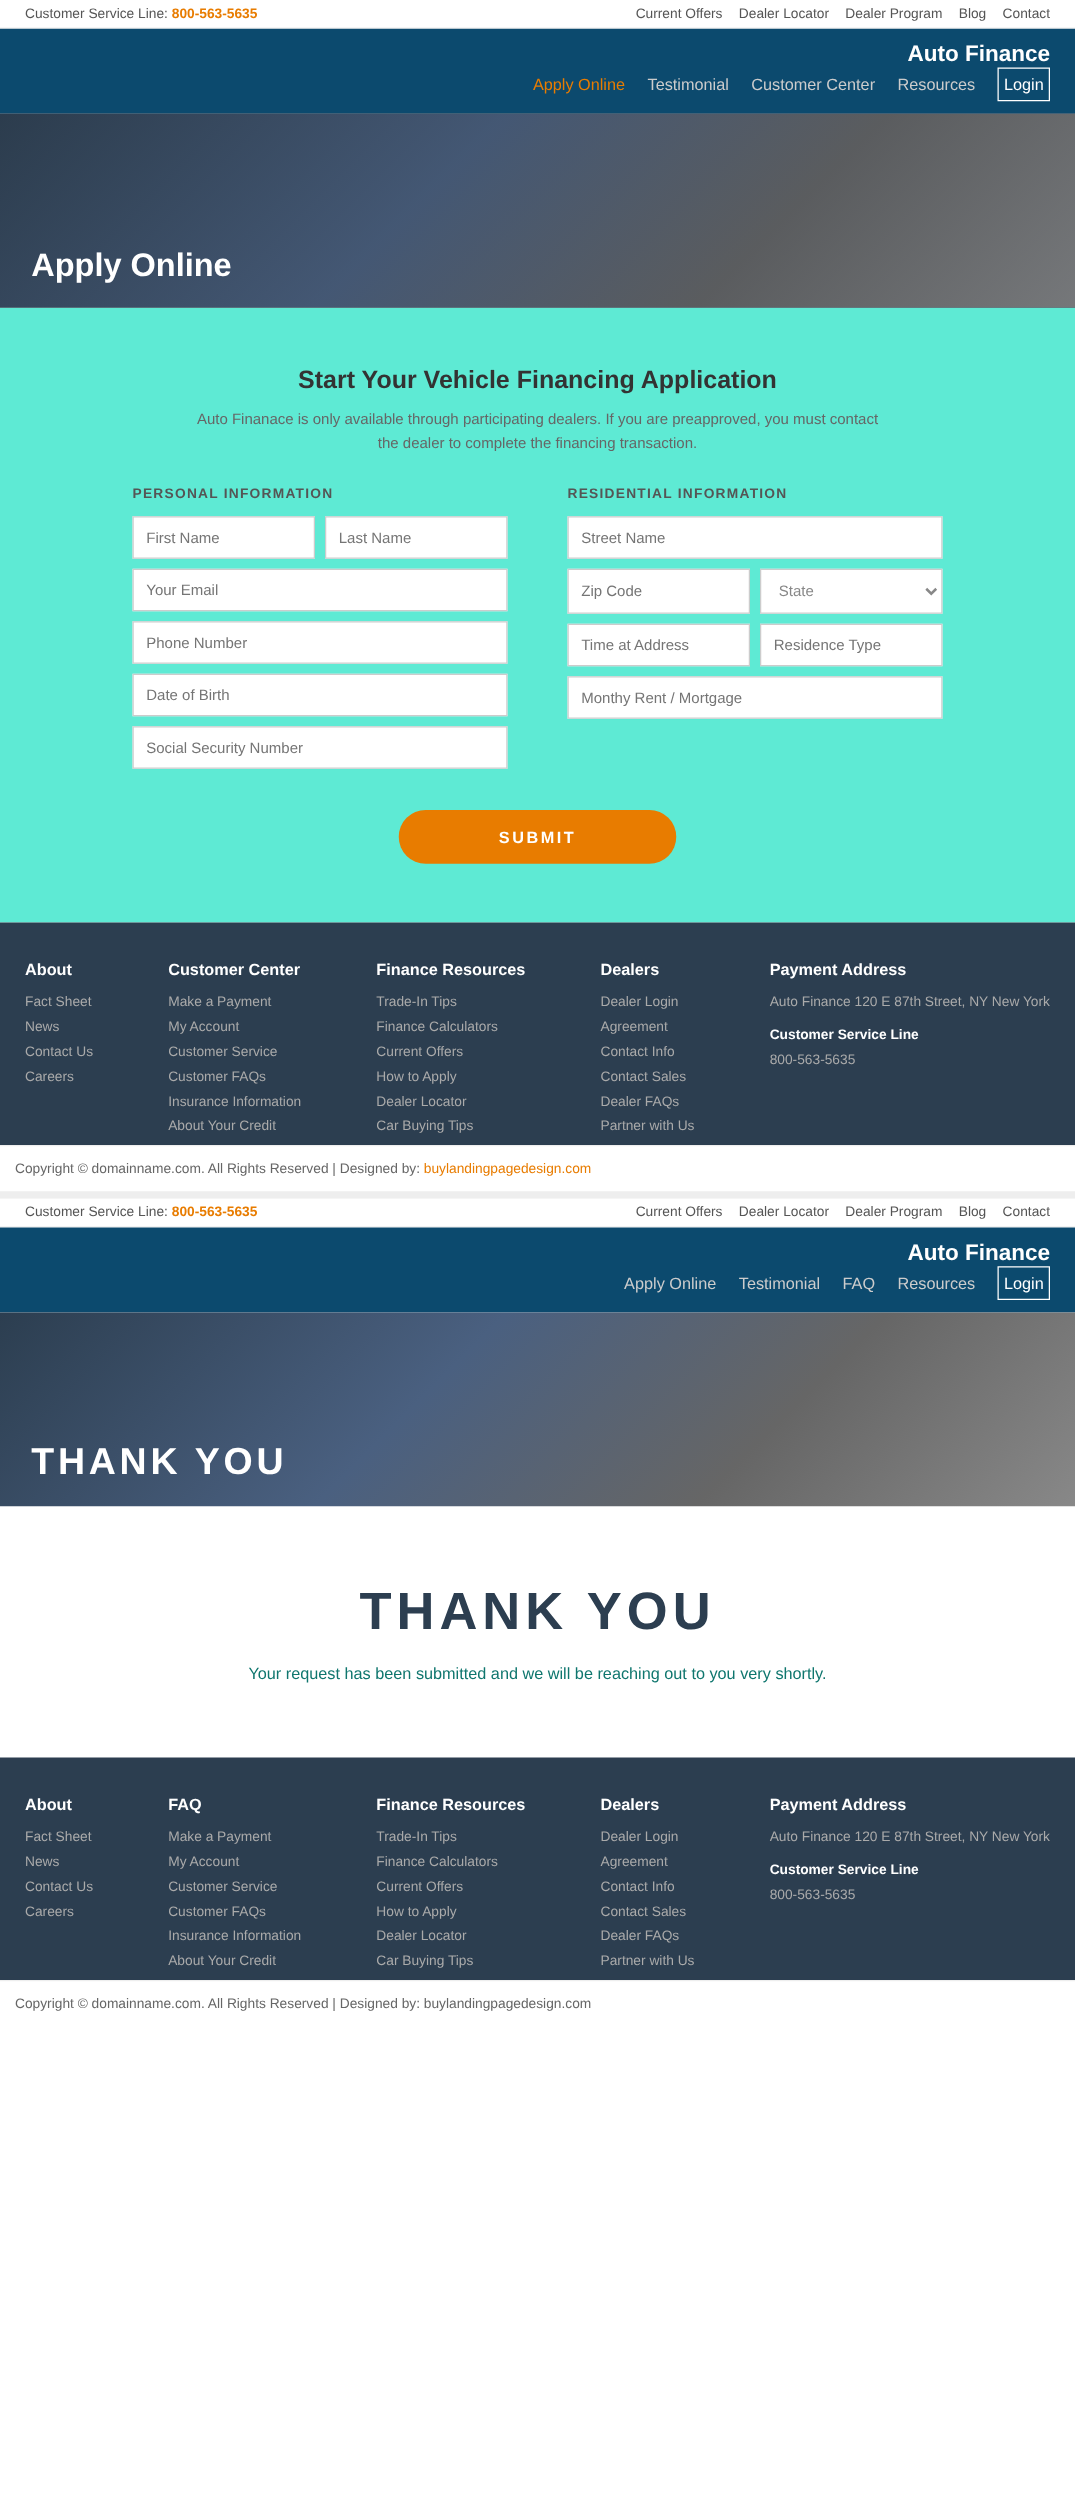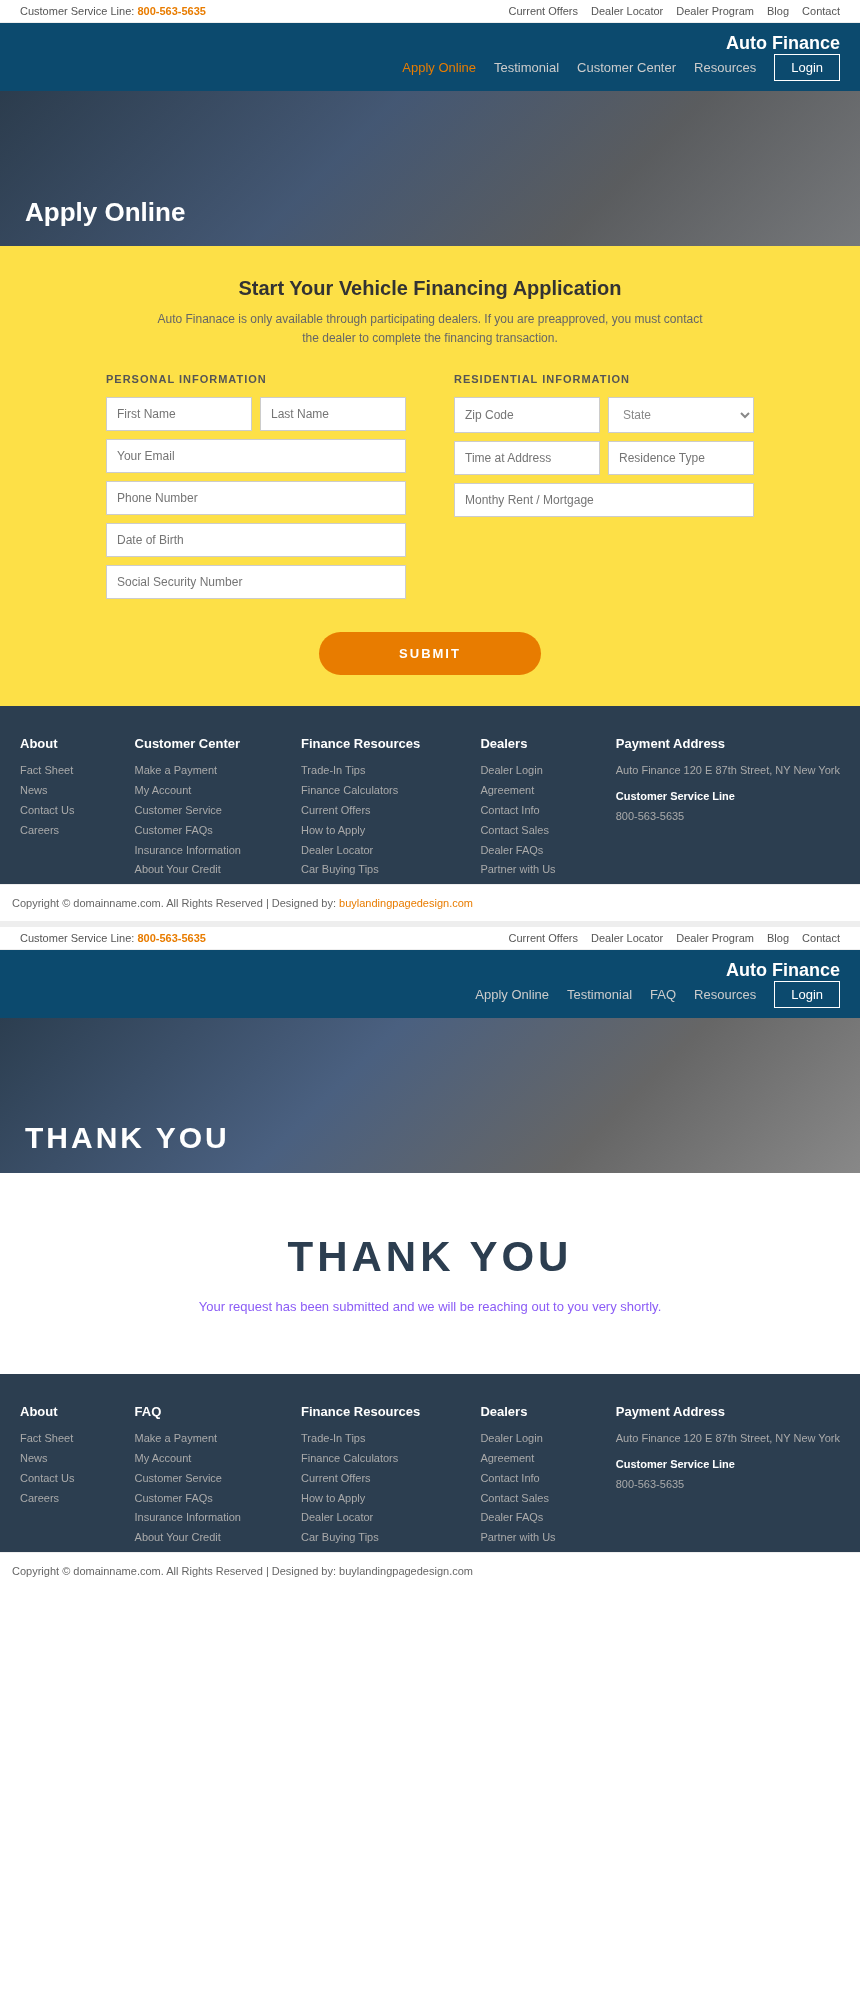--- a/index.html
+++ b/index.html
@@ -37,21 +37,21 @@
     .main-nav .nav-links a {
       color: #ccc;
       text-decoration: none;
       font-size: 13px;
     }
     .main-nav .nav-links a.active { color: #e87c00; }
     .main-nav .login-btn {
       border: 1px solid #fff;
       color: #fff;
       background: transparent;
-      padding: 5px 16px;
+      padding: 5px 4px;
       font-size: 13px;
       cursor: pointer;
     }
 
     
     .hero {
       background: linear-gradient(rgba(30,40,50,0.7), rgba(30,40,50,0.7)), #4a5568;
       height: 155px;
       display: flex;
       align-items: flex-end;
@@ -69,22 +69,22 @@
     .hero h1 {
       color: #fff;
       font-size: 26px;
       font-weight: bold;
       position: relative;
       z-index: 1;
     }
 
     
     .form-section {
-      padding: 31px 30px;
-      background: #fde047;
+      padding: 47px 30px;
+      background: #5eead4;
     }
     .form-section h2 {
       text-align: center;
       font-size: 20px;
       color: #333;
       margin-bottom: 10px;
     }
     .form-section .subtitle {
       text-align: center;
       color: #666;
@@ -209,21 +209,21 @@
     }
     .thank-you-content h2 {
       font-size: 42px;
       color: #2c3e50;
       font-weight: 900;
       letter-spacing: 4px;
       margin-bottom: 18px;
     }
     .thank-you-content p {
       font-size: 13px;
-      color: #8b5cf6;
+      color: #0f766e;
     }
 
     
     .page-divider {
       height: 6px;
       background: #eee;
     }
   </style>
 </head>
 <body>
@@ -270,20 +270,21 @@
         <input type="text" placeholder="Last Name" style="">
       </div>
       <input type="email" placeholder="Your Email" style="">
       <input type="tel" placeholder="Phone Number" style="">
       <input type="text" placeholder="Date of Birth" style="">
       <input type="text" placeholder="Social Security Number" style="">
     </div>
 
     <div class="form-col">
       <h3>RESIDENTIAL INFORMATION</h3>
+      <input type="text" placeholder="Street Name" style="">
       <div class="row-two">
         <input type="text" placeholder="Zip Code" style="">
         <select>
           <option>State</option>
           <option>AL</option><option>AK</option><option>AZ</option><option>AR</option>
           <option>CA</option><option>CO</option><option>CT</option><option>FL</option>
           <option>GA</option><option>NY</option><option>TX</option>
         </select>
       </div>
       <div class="row-two">

